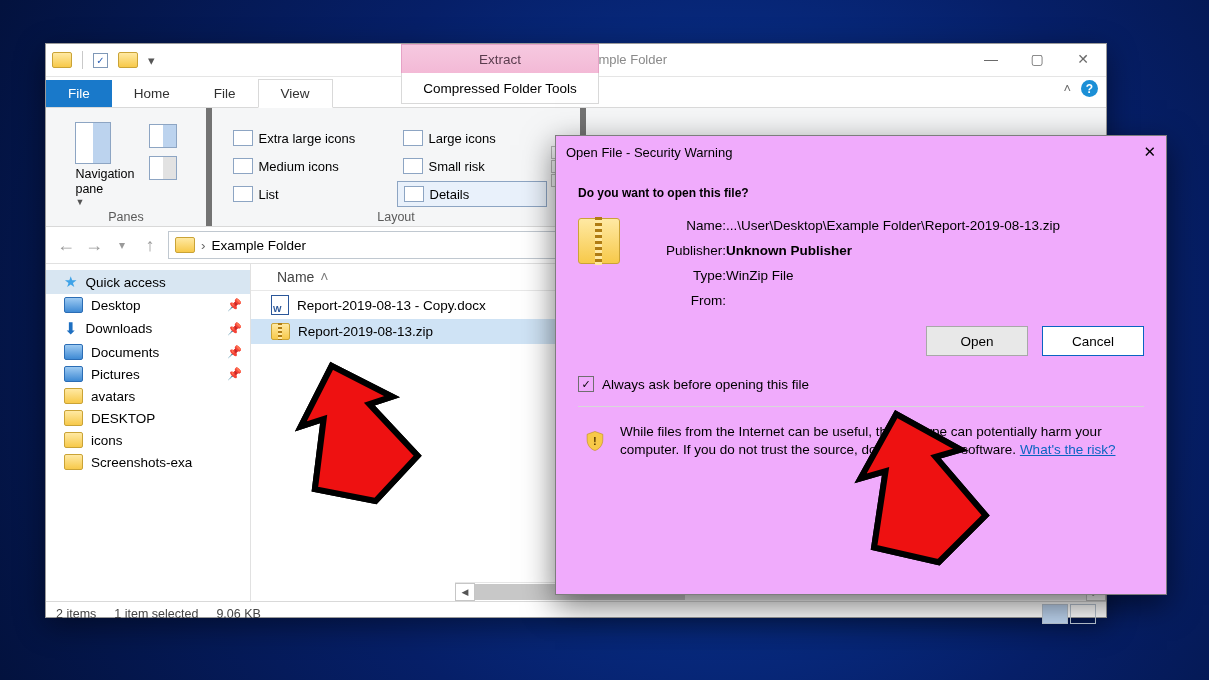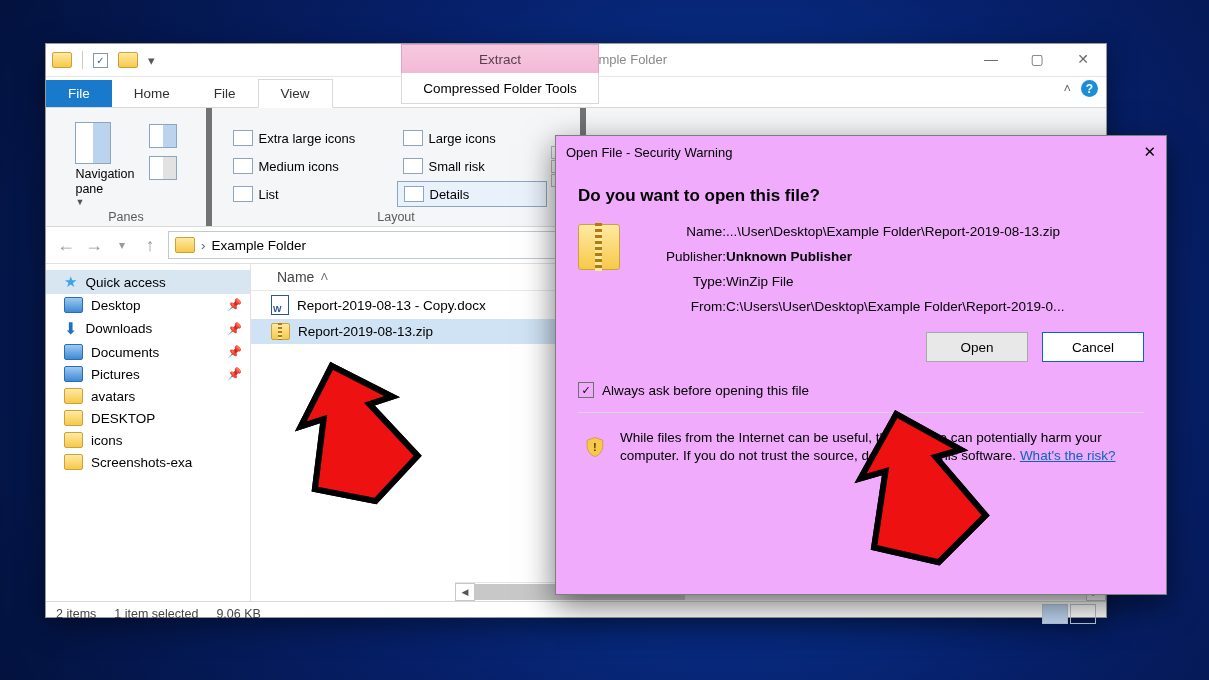--- a/index.html
+++ b/index.html
@@ -74,21 +74,21 @@
 .vb.on{background:#bcd3ee}
 
 
 .big-arrow{position:absolute;filter:drop-shadow(0 0 0 #000)}
 
 
 .dlg{position:absolute;left:555px;top:135px;width:610px;height:458px;background:#f0abfc;border:1px solid #7d7d7d;box-shadow:0 10px 30px rgba(0,0,0,.55)}
 .dlg-title{height:32px;display:flex;align-items:center;padding:0 10px;font-size:13px}
 .dlg-title .x{margin-left:auto;font-size:15px;font-family:Arial}
 .dlg-body{padding:18px 22px 10px 22px}
-.dlg-q{font-weight:600;font-size:17px;margin-bottom:18px}
+.dlg-q{font-weight:600;font-size:12px;margin-bottom:18px}
 .info{display:flex;gap:18px;margin-bottom:18px}
 .big-zip{width:40px;height:44px;background:linear-gradient(#ffe9a3,#f7c94a);border:1px solid #caa336;border-radius:3px;position:relative}
 .big-zip::after{content:"";position:absolute;left:16px;top:-2px;width:7px;height:48px;background:repeating-linear-gradient(#b07c12 0 3px,#ffe9a3 3px 6px)}
 .kv{display:grid;grid-template-columns:88px 1fr;row-gap:10px;font-size:13.5px}
 .kv .k{text-align:right;color:#000}
 .kv .v{color:#000}
 .kv .v.bold{font-weight:600}
 .btnrow{display:flex;gap:14px;justify-content:flex-end;margin:6px 0 16px}
 .btn{min-width:100px;height:28px;border:1px solid #a8a8a8;background:#e8e8e8;display:flex;align-items:center;justify-content:center;font-size:13.5px}
 .btn.def{border:1px solid #0a64c2;background:#fff}
@@ -321,21 +321,20 @@
     <div class="info">
       <div class="big-zip"></div>
       <div class="kv">
         <div class="k">Name:</div>
         <div class="v">...\User\Desktop\Example Folder\Report-2019-08-13.zip</div>
         <div class="k">Publisher:</div>
         <div class="v bold">Unknown Publisher</div>
         <div class="k">Type:</div>
         <div class="v">WinZip File</div>
         <div class="k">From:</div>
-        <div class="v">C:\Users\User\Desktop\Example Folder\Report-2019-0...</div>
       </div>
     </div>
 
     <div class="btnrow">
       <div class="btn">Open</div>
       <div class="btn def">Cancel</div>
     </div>
 
     <div class="askrow">
       <span class="chk2">✓</span>

